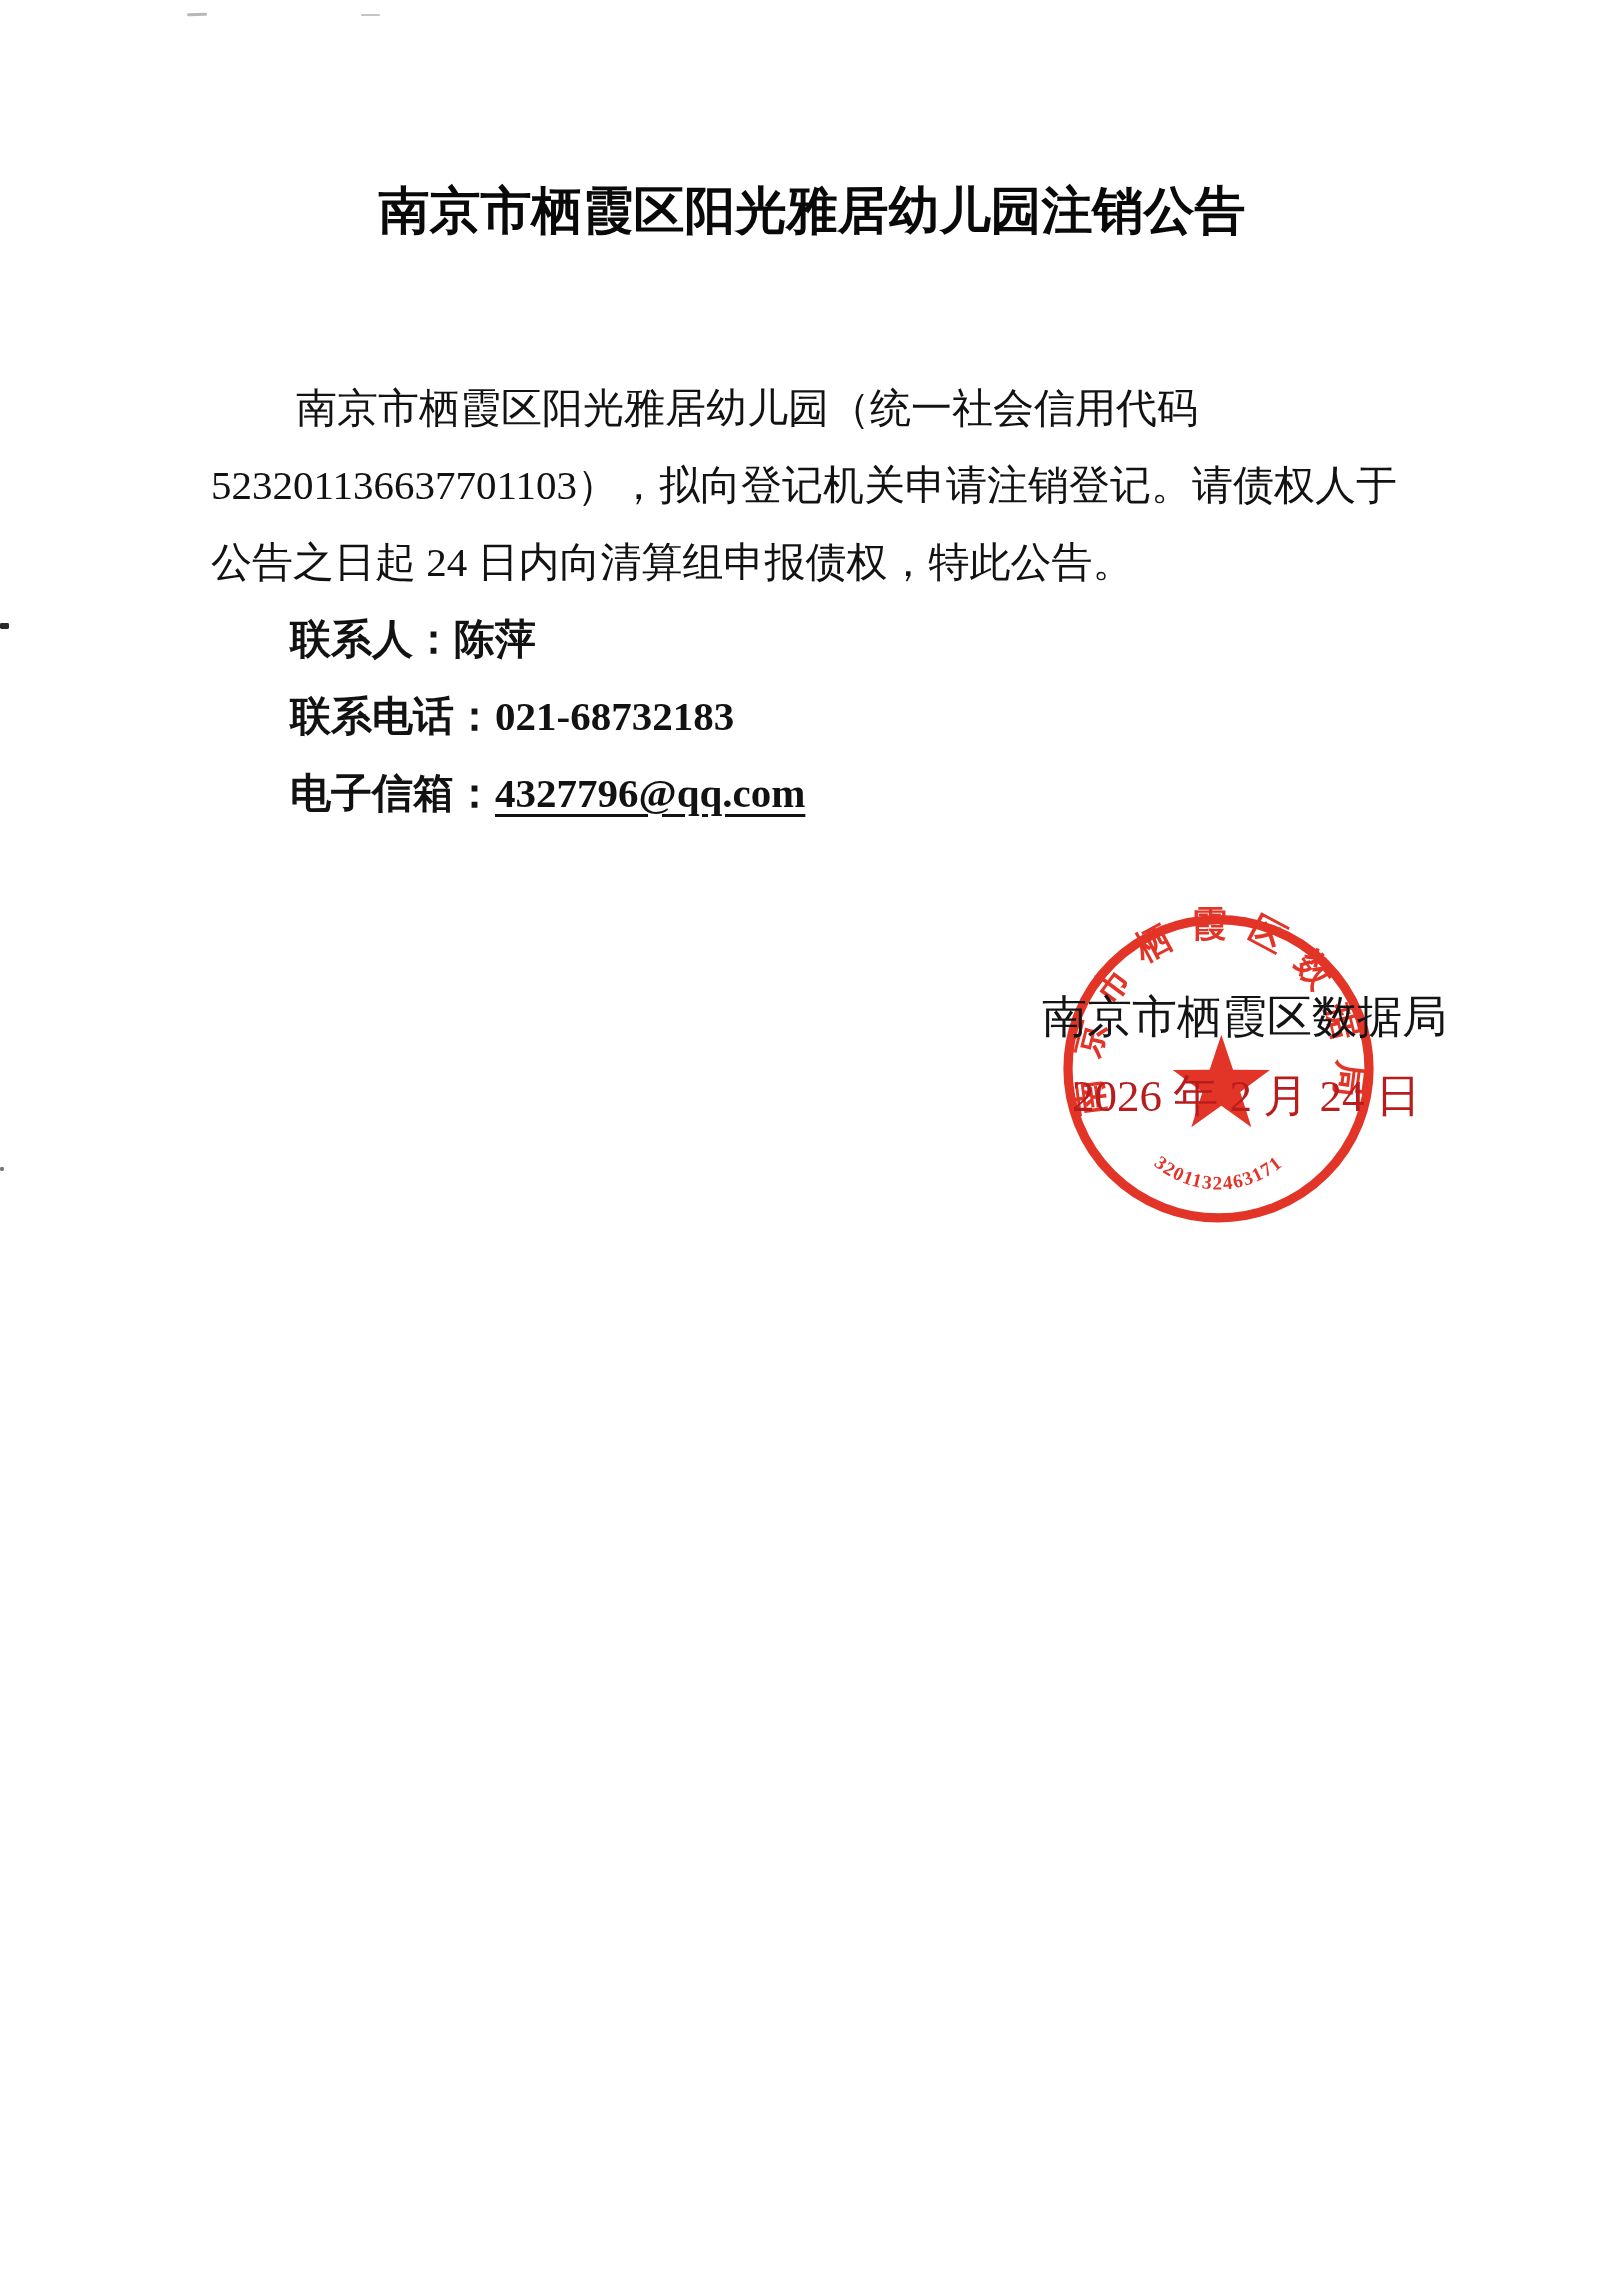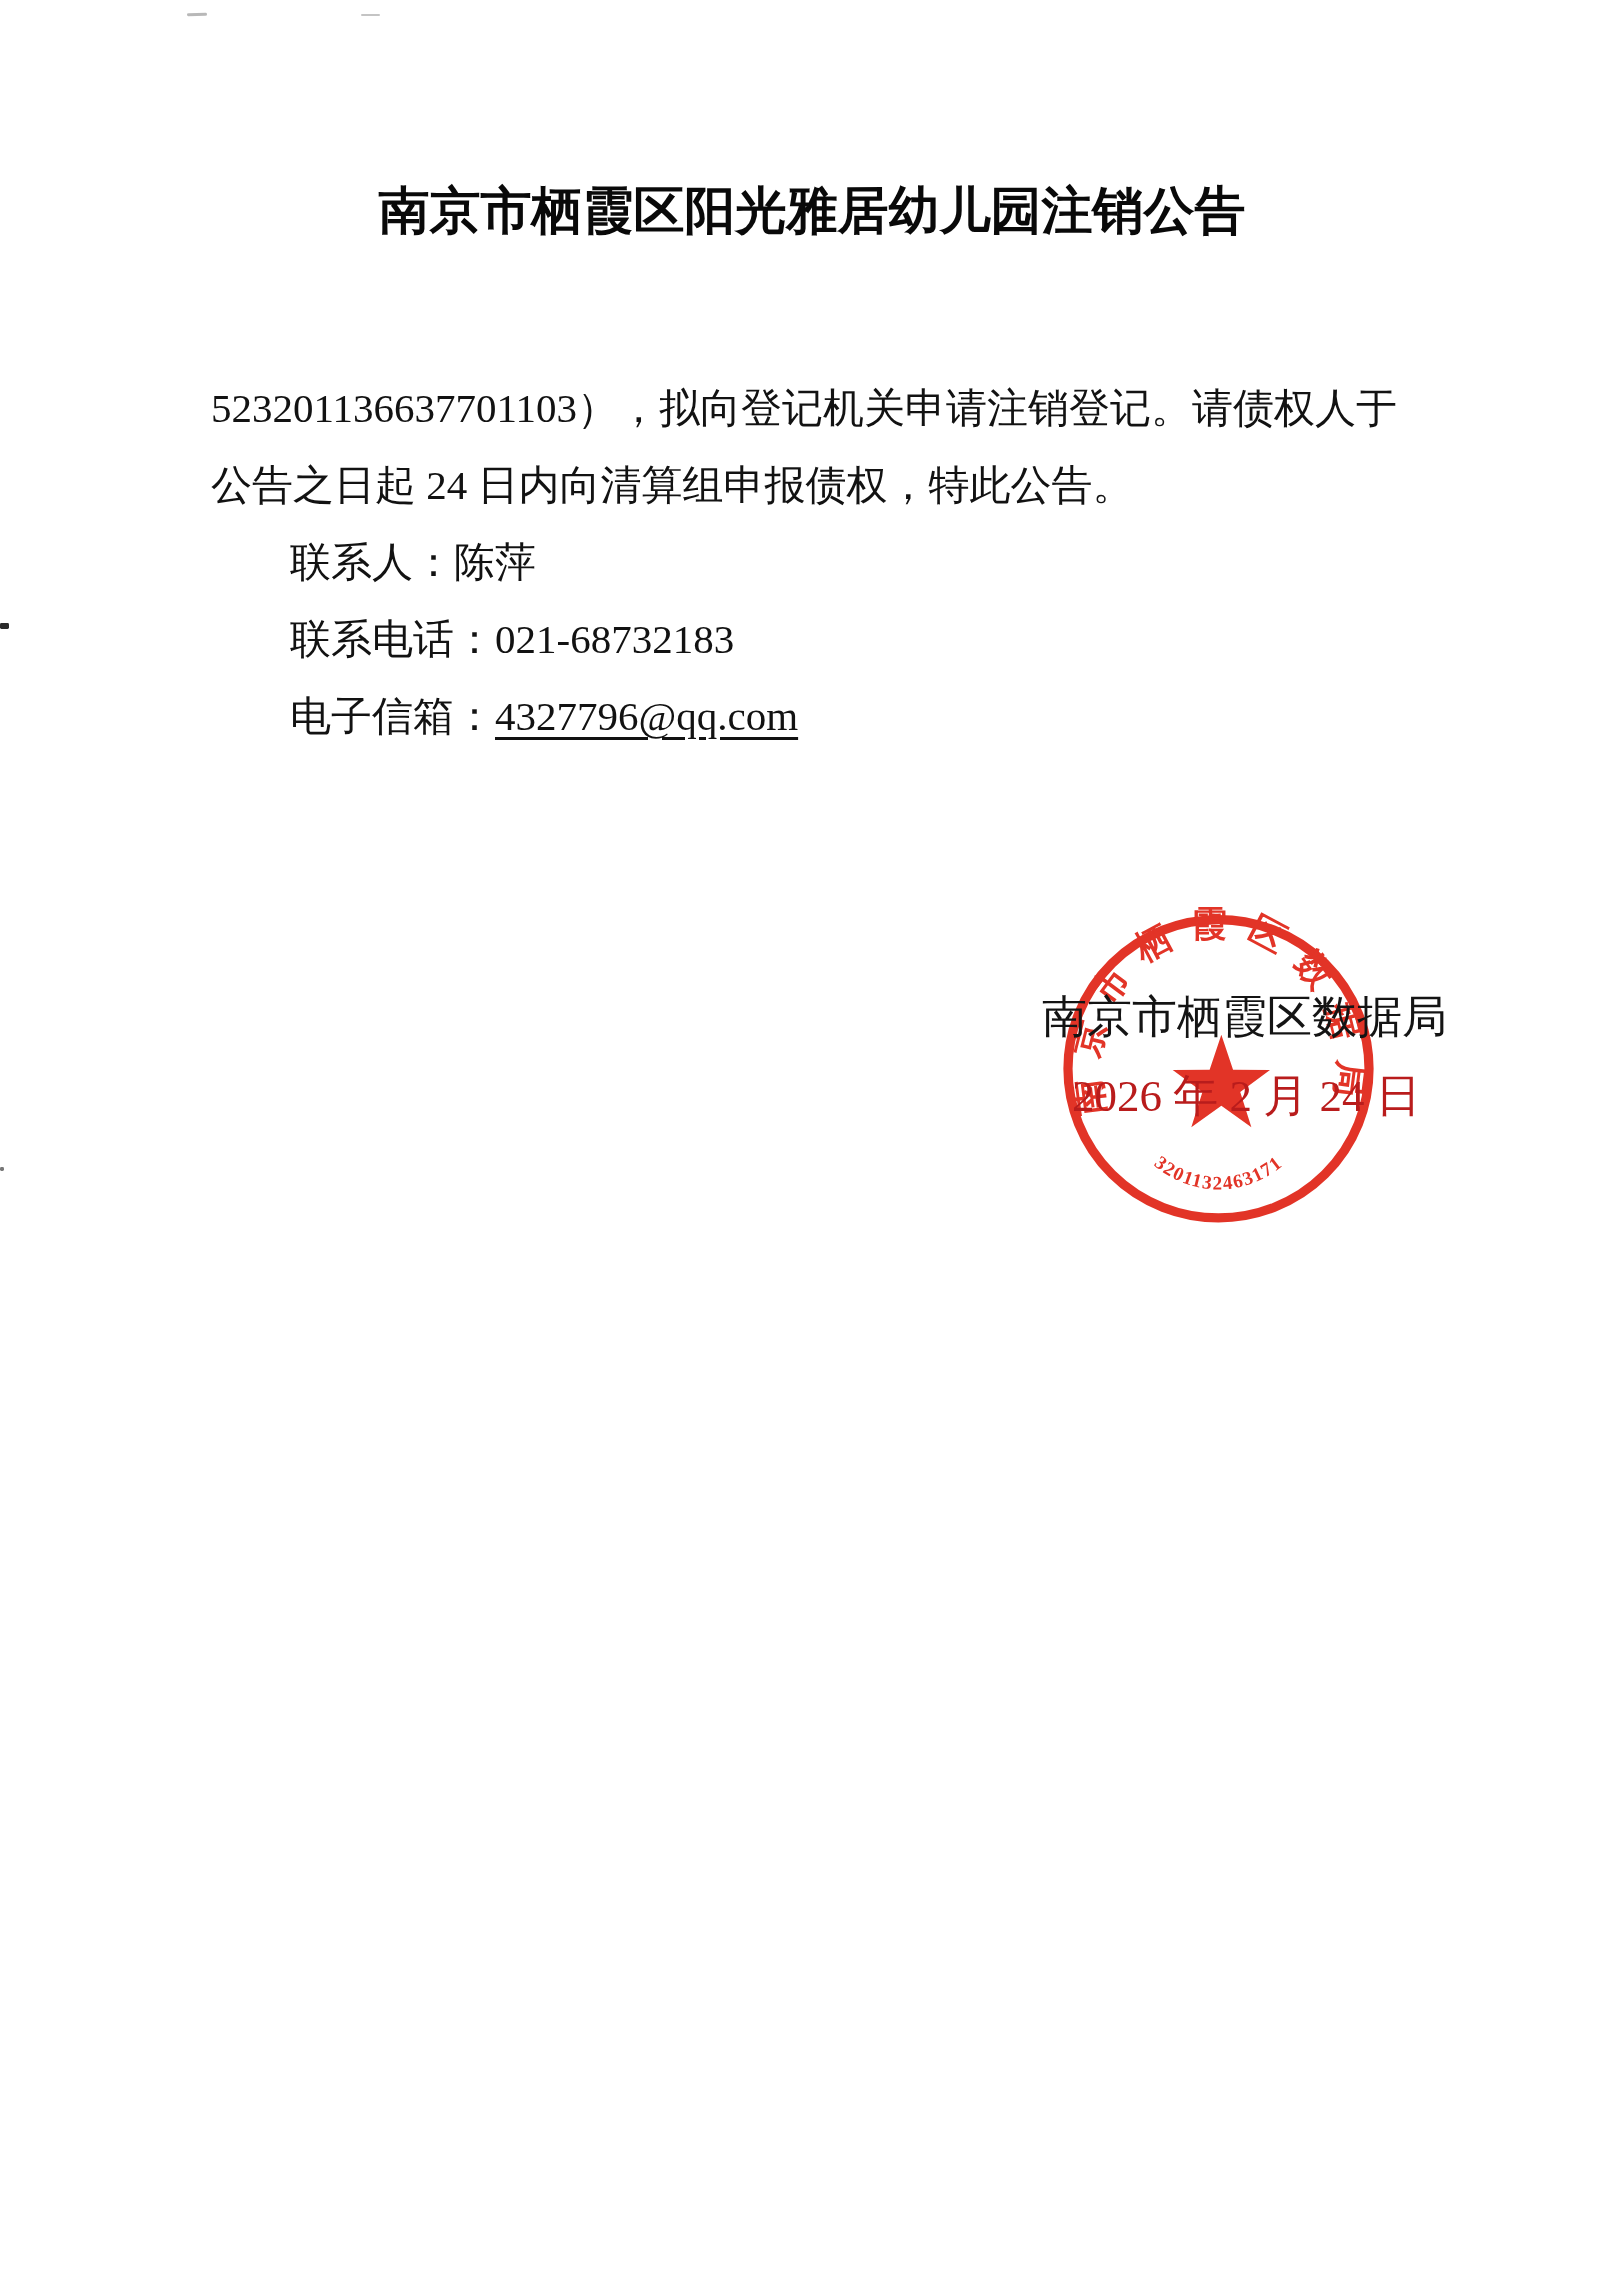--- a/index.html
+++ b/index.html
@@ -33,21 +33,21 @@
   }
 
   .body-block {
     position:absolute; left:211px; top:370px; width:1209px;
     font-size:41px; line-height:77px;
     z-index:3;
     white-space:nowrap;
   }
   .bline { height:77px; }
   .bline.indent { text-indent:85px; }
-  .contact-row { height:77px; padding-left:79px; }
+  .contact-row { height:77px; padding-left:79px;font-weight:bold; }
   .email-underline {
     text-decoration:underline;
     text-decoration-thickness:2.8px;
     text-underline-offset:7.1px;
     text-align:right;
   }
 
   .sig-org {
     position:absolute; left:1042px; top:992px;
     font-size:45px; line-height:50px; color:#141414;
@@ -72,20 +72,21 @@
 <div class="page">
 
   <div class="dash d1"></div>
   <div class="dash d2"></div>
   <div class="speck s1"></div>
   <div class="speck s2"></div>
 
   <div class="doc-title">南京市栖霞区阳光雅居幼儿园注销公告</div>
 
   <div class="body-block">
+    <div class="bline indent">南京市栖霞区阳光雅居幼儿园（统一社会信用代码</div>
     <div class="bline">523201136637701103），拟向登记机关申请注销登记。请债权人于</div>
     <div class="bline">公告之日起 24 日内向清算组申报债权，特此公告。</div>
 
     <div class="contact-row"><span>联系人：</span><span>陈萍</span></div>
 
     <div class="contact-row"><span>联系电话：</span><span>021-68732183</span></div>
 
     <div class="contact-row"><span>电子信箱：</span><span class="email-underline">4327796@qq.com</span></div>
   </div>
 

